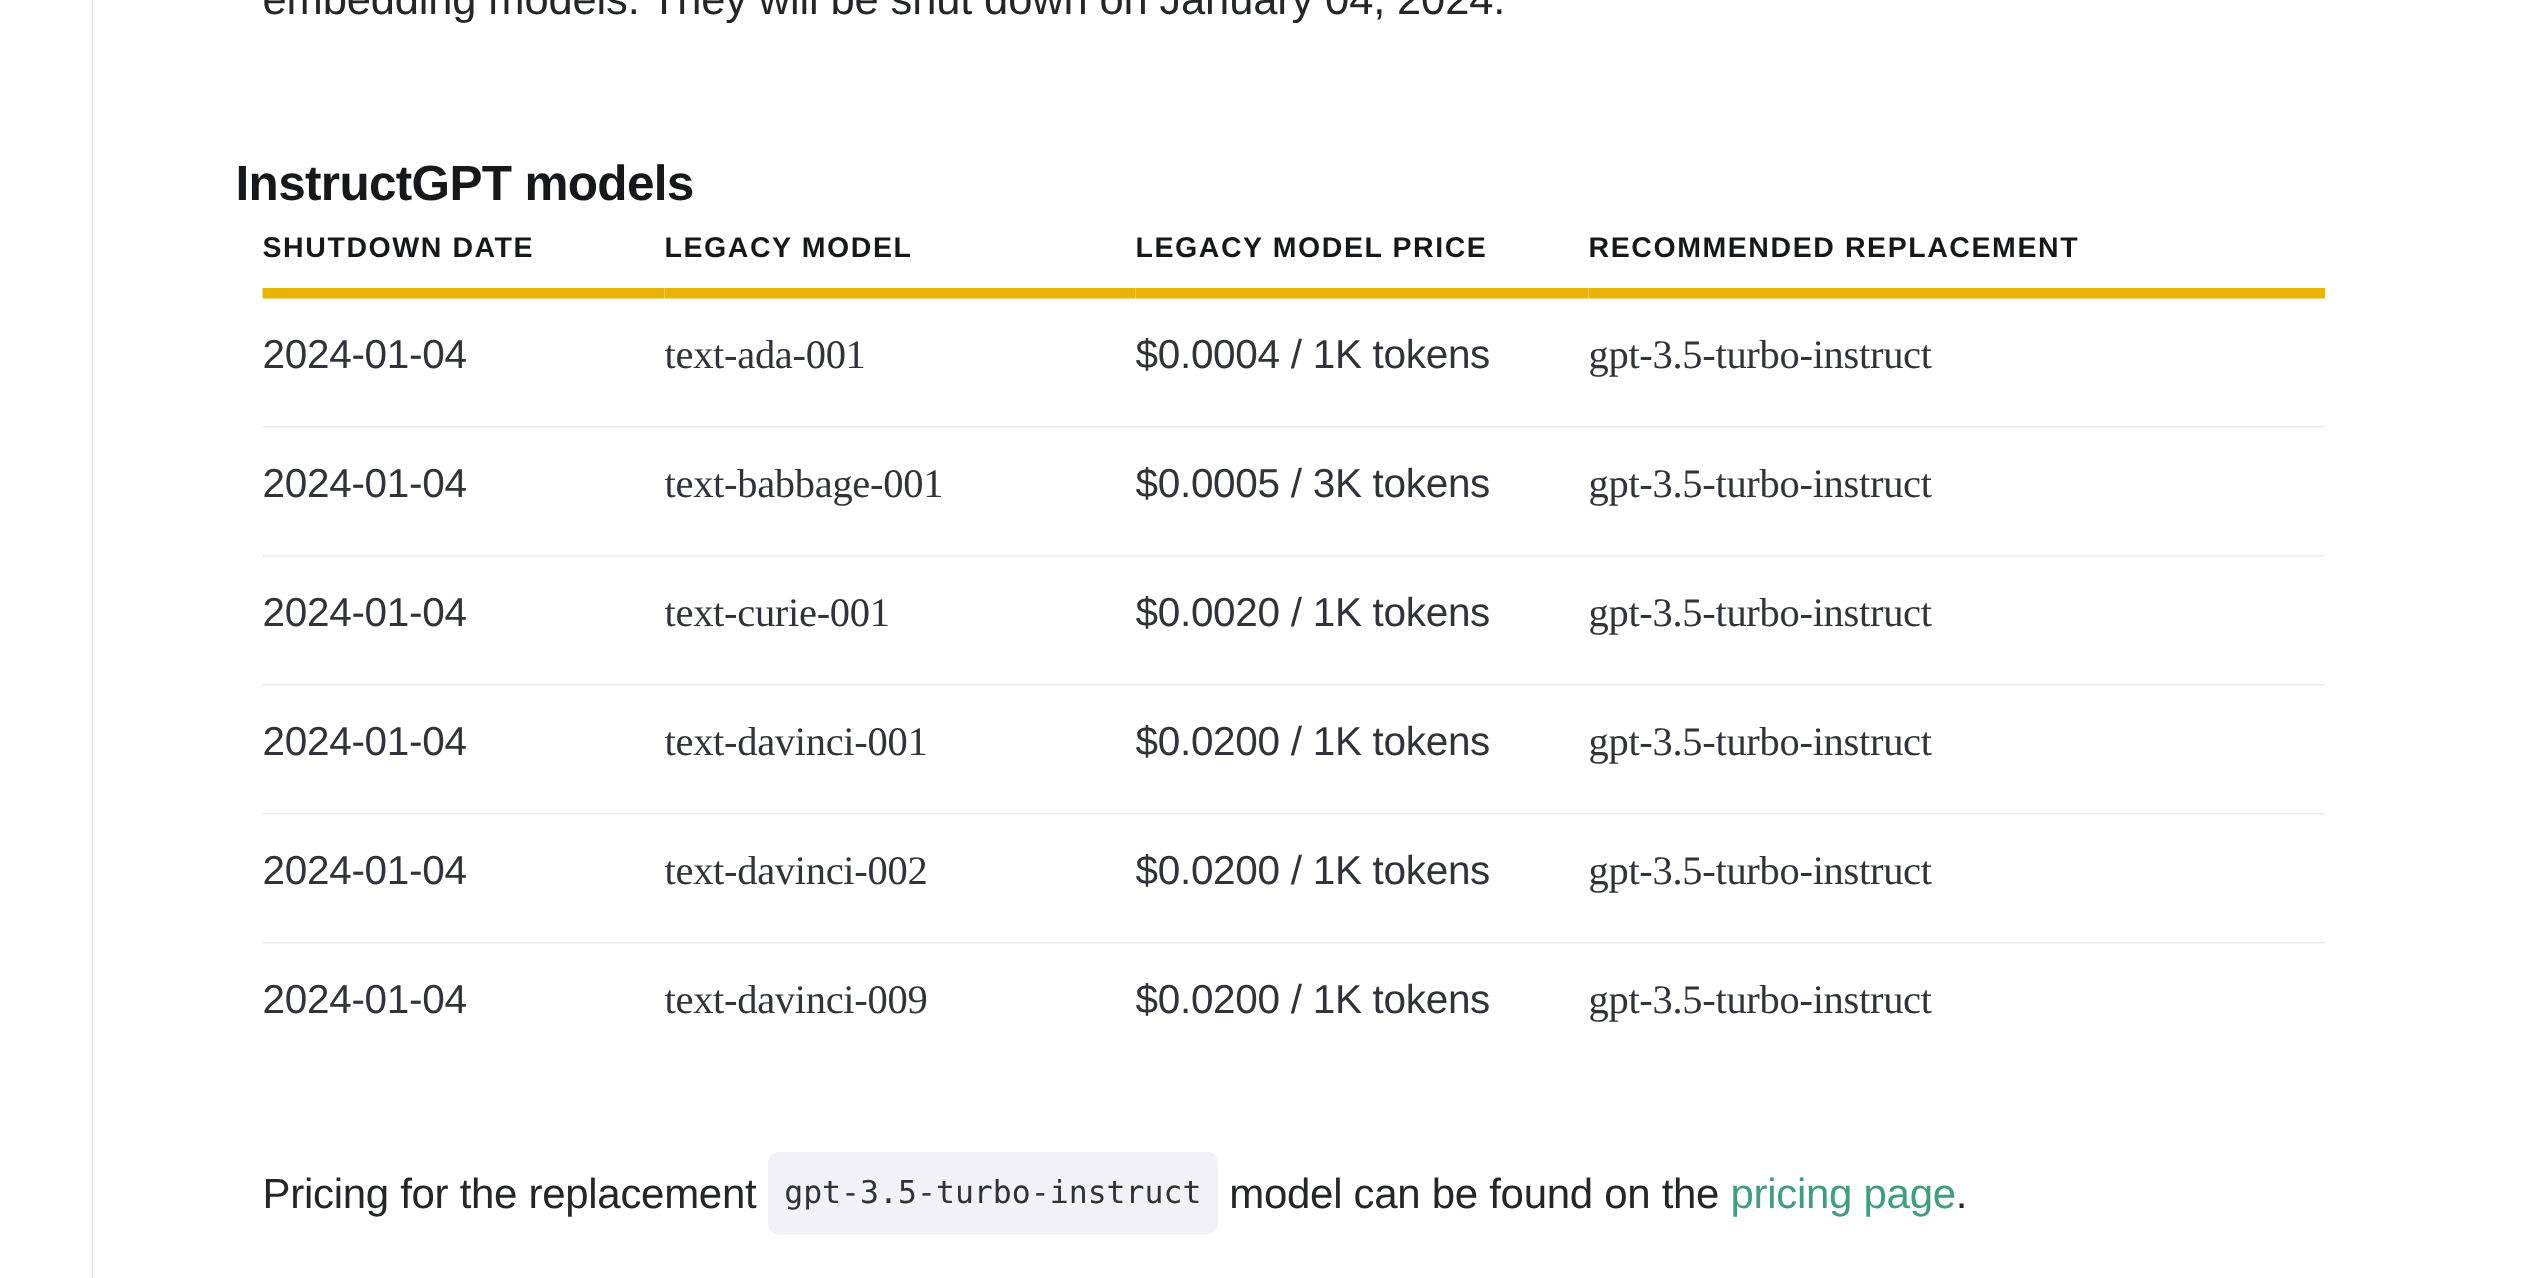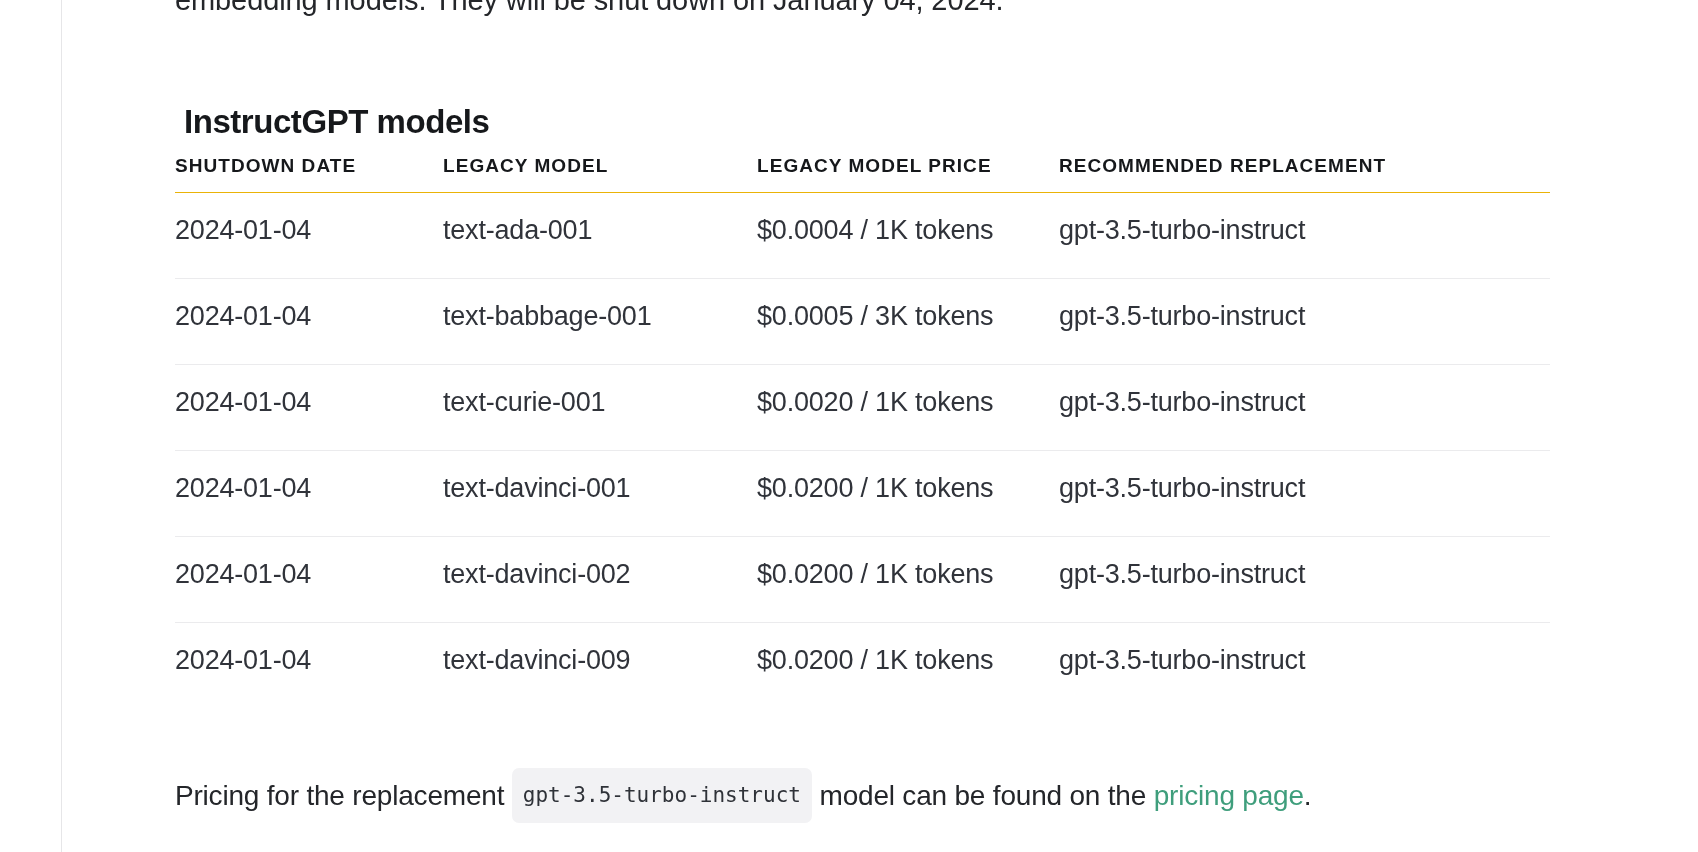--- a/index.html
+++ b/index.html
@@ -42,21 +42,21 @@
     font-size: 29px;
     line-height: 44px;
     color: #24262a;
     letter-spacing: -0.1px;
     white-space: nowrap;
     overflow: hidden;
   }
 
   .section-heading {
     position: absolute;
-    left: 184px;
+    left: 157px;
     top: 76px;
     font-size: 33px;
     font-weight: 700;
     letter-spacing: -0.45px;
     color: #16181b;
   }
 
   
   .table-wrap {
     position: absolute;
@@ -70,21 +70,21 @@
     table-layout: fixed;
   }
   table.legacy-table th {
     text-align: left;
     font-size: 19px;
     font-weight: 700;
     letter-spacing: 1.05px;
     color: #16181b;
     text-transform: uppercase;
     padding: 0 0 15px 0;
-    border-bottom: 1px solid #eab308;
+    border-bottom: 7px solid #eab308;
     vertical-align: bottom;
     white-space: nowrap;
   }
   table.legacy-table td {
     font-size: 27px;
     color: #30333a;
     padding: 22px 0 32px 0;
     border-bottom: 1px solid #ebebed;
     vertical-align: middle;
     white-space: nowrap;
@@ -93,21 +93,21 @@
   table.legacy-table tr:last-child td {
     border-bottom: none;
   }
 
   col.c-date  { width: 268px; }
   col.c-model { width: 314px; }
   col.c-price { width: 302px; }
   col.c-repl  { width: 491px; }
 
   td.mono, th.mono-h {
-    font-family: Liberation Sans, sans-serif;
+    font-family: Liberation Serif, serif;
   }
   td.mono {
     font-size: 26px;
     letter-spacing: -0.2px;
     color: #2f3238;
   }
 
   
   .note {
     position: absolute;

